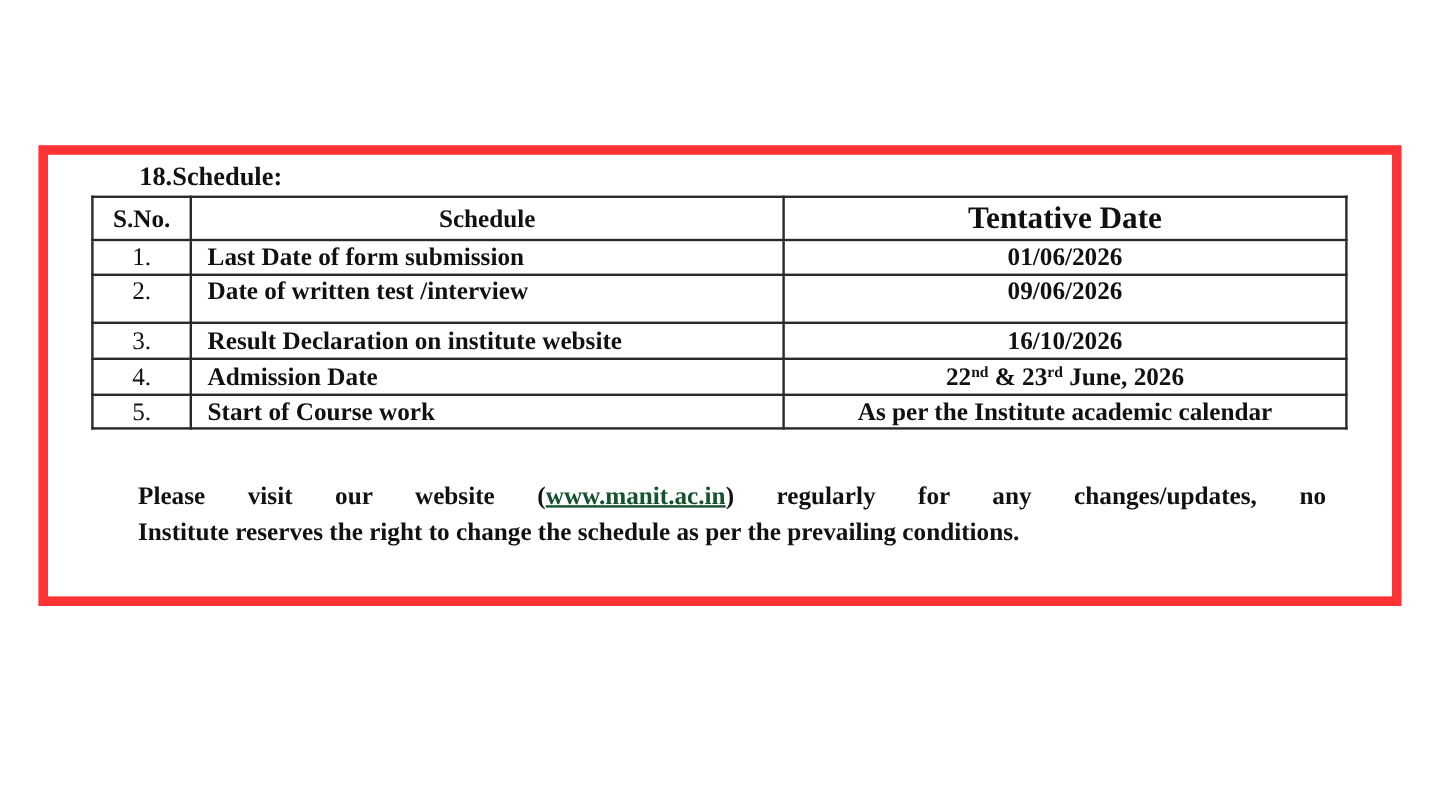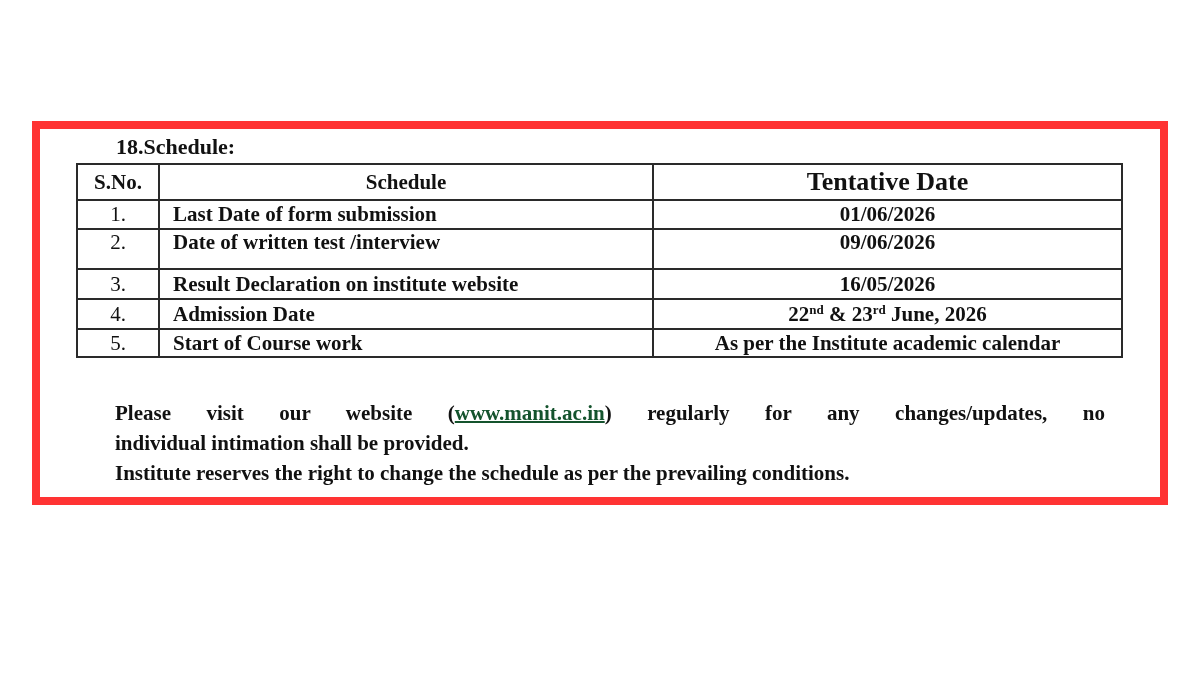--- a/index.html
+++ b/index.html
@@ -153,34 +153,33 @@
       <td class="date">01/06/2026</td>
     </tr>
     <tr class="r2">
       <td class="sno">2.</td>
       <td class="item">Date of written test /interview</td>
       <td class="date">09/06/2026</td>
     </tr>
     <tr class="r3">
       <td class="sno">3.</td>
       <td class="item">Result Declaration on institute website</td>
-      <td class="date">16/05/2026</td>
+      <td class="date">16/10/2026</td>
     </tr>
     <tr class="r4">
       <td class="sno">4.</td>
       <td class="item">Admission Date</td>
       <td class="date"><span>22</span><sup>nd</sup><span style="white-space:pre"> &amp; </span><span>23</span><sup>rd</sup><span style="white-space:pre"> June, 2026</span></td>
     </tr>
     <tr class="r5">
       <td class="sno">5.</td>
       <td class="item">Start of Course work</td>
       <td class="date">As per the Institute academic calendar</td>
     </tr>
   </tbody>
 </table>
 
 <div class="notes">
   <p class="justified">
     <span class="first-line"><span style="word-spacing:14px">Please visit our website (</span><a>www.manit.ac.in</a><span style="word-spacing:14px">) regularly for any changes/updates, no</span></span>
-    <span>individual intimation shall be provided.</span>
   </p>
   <p>Institute reserves the right to change the schedule as per the prevailing conditions.</p>
 </div>
 
 </body></html>

